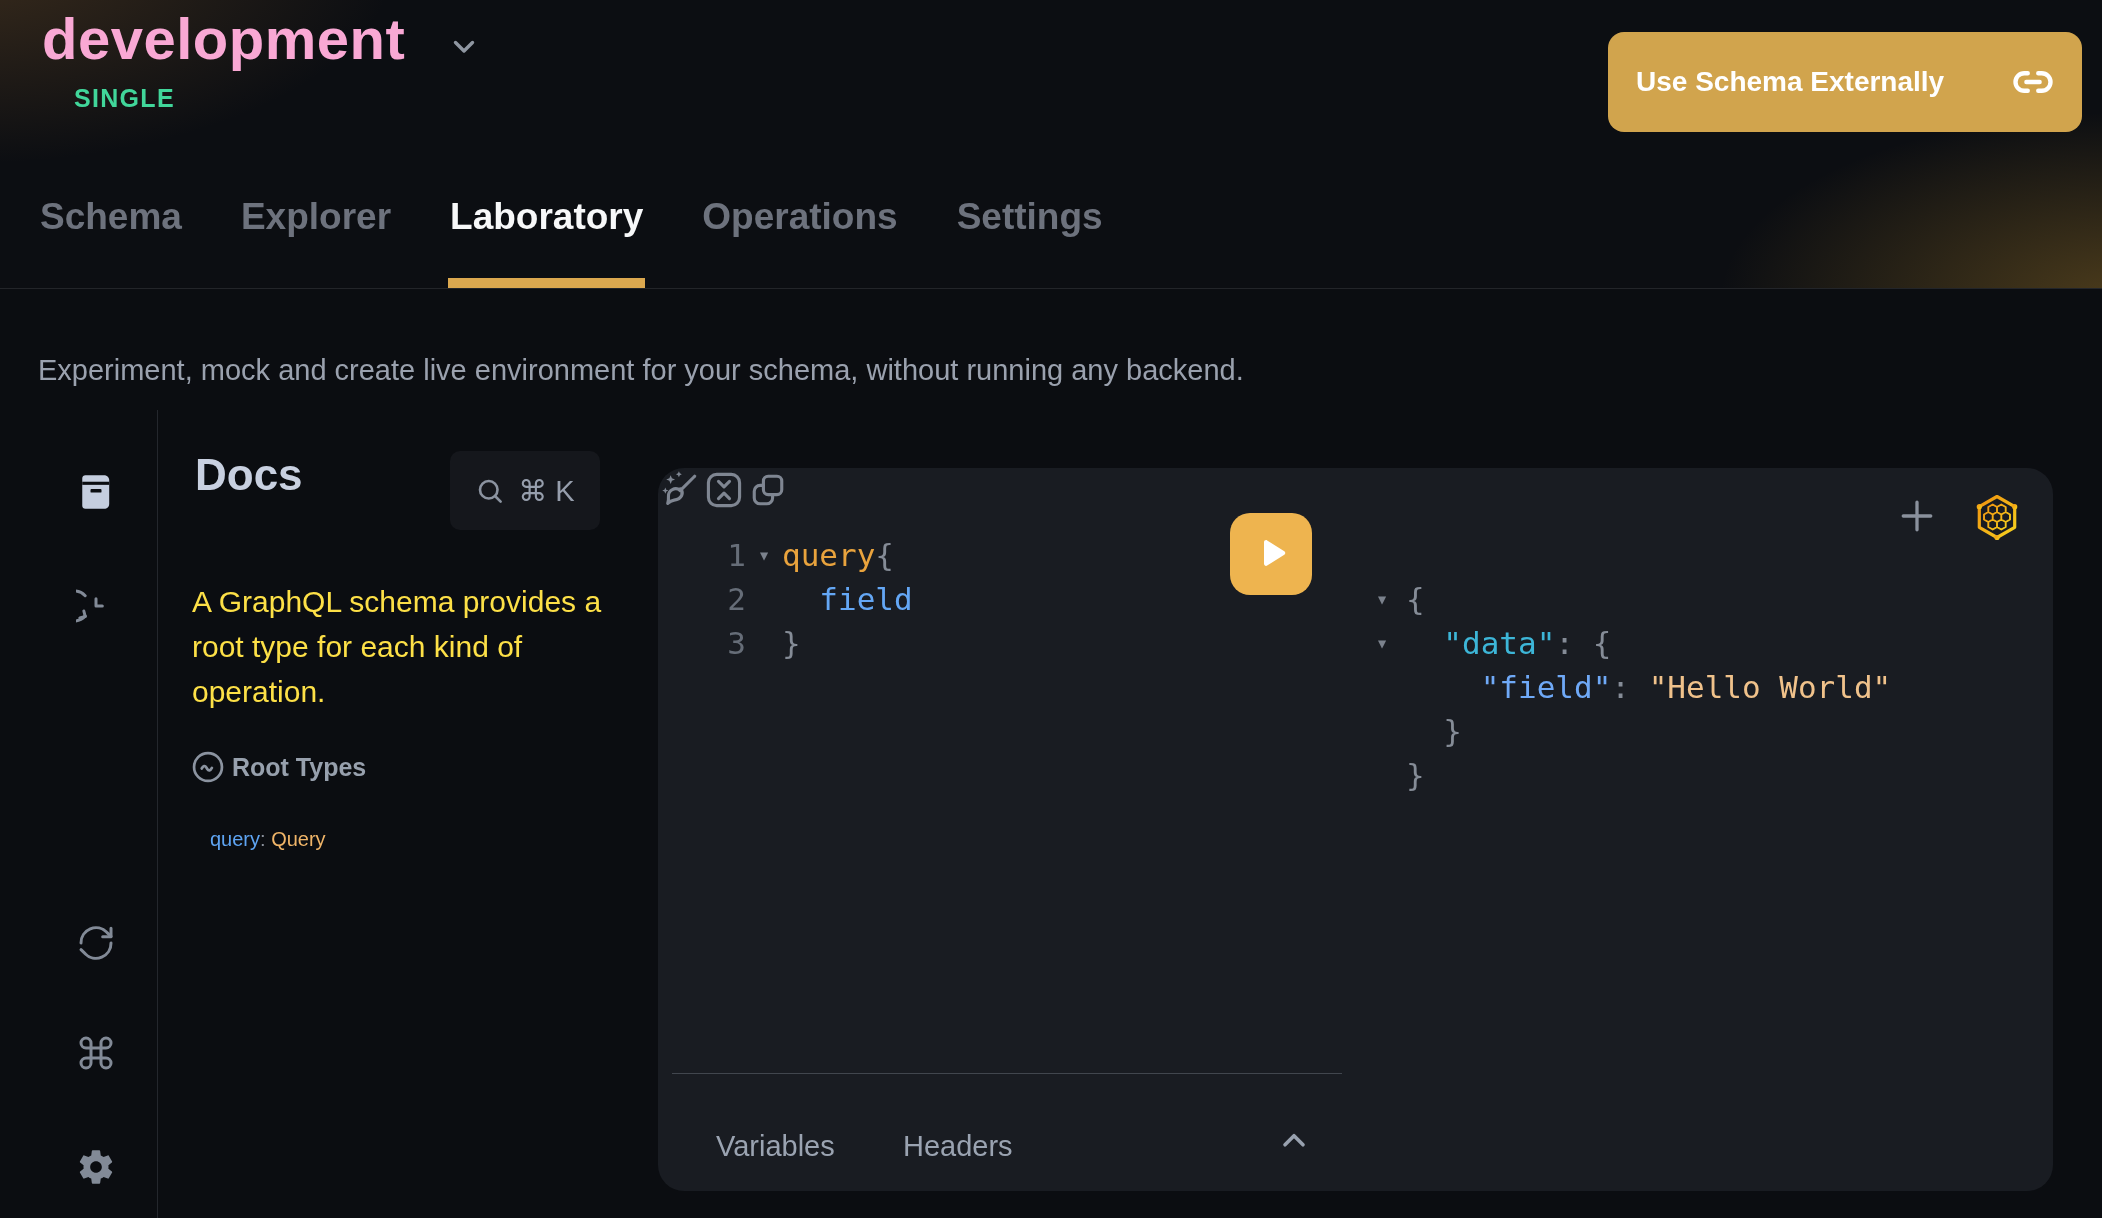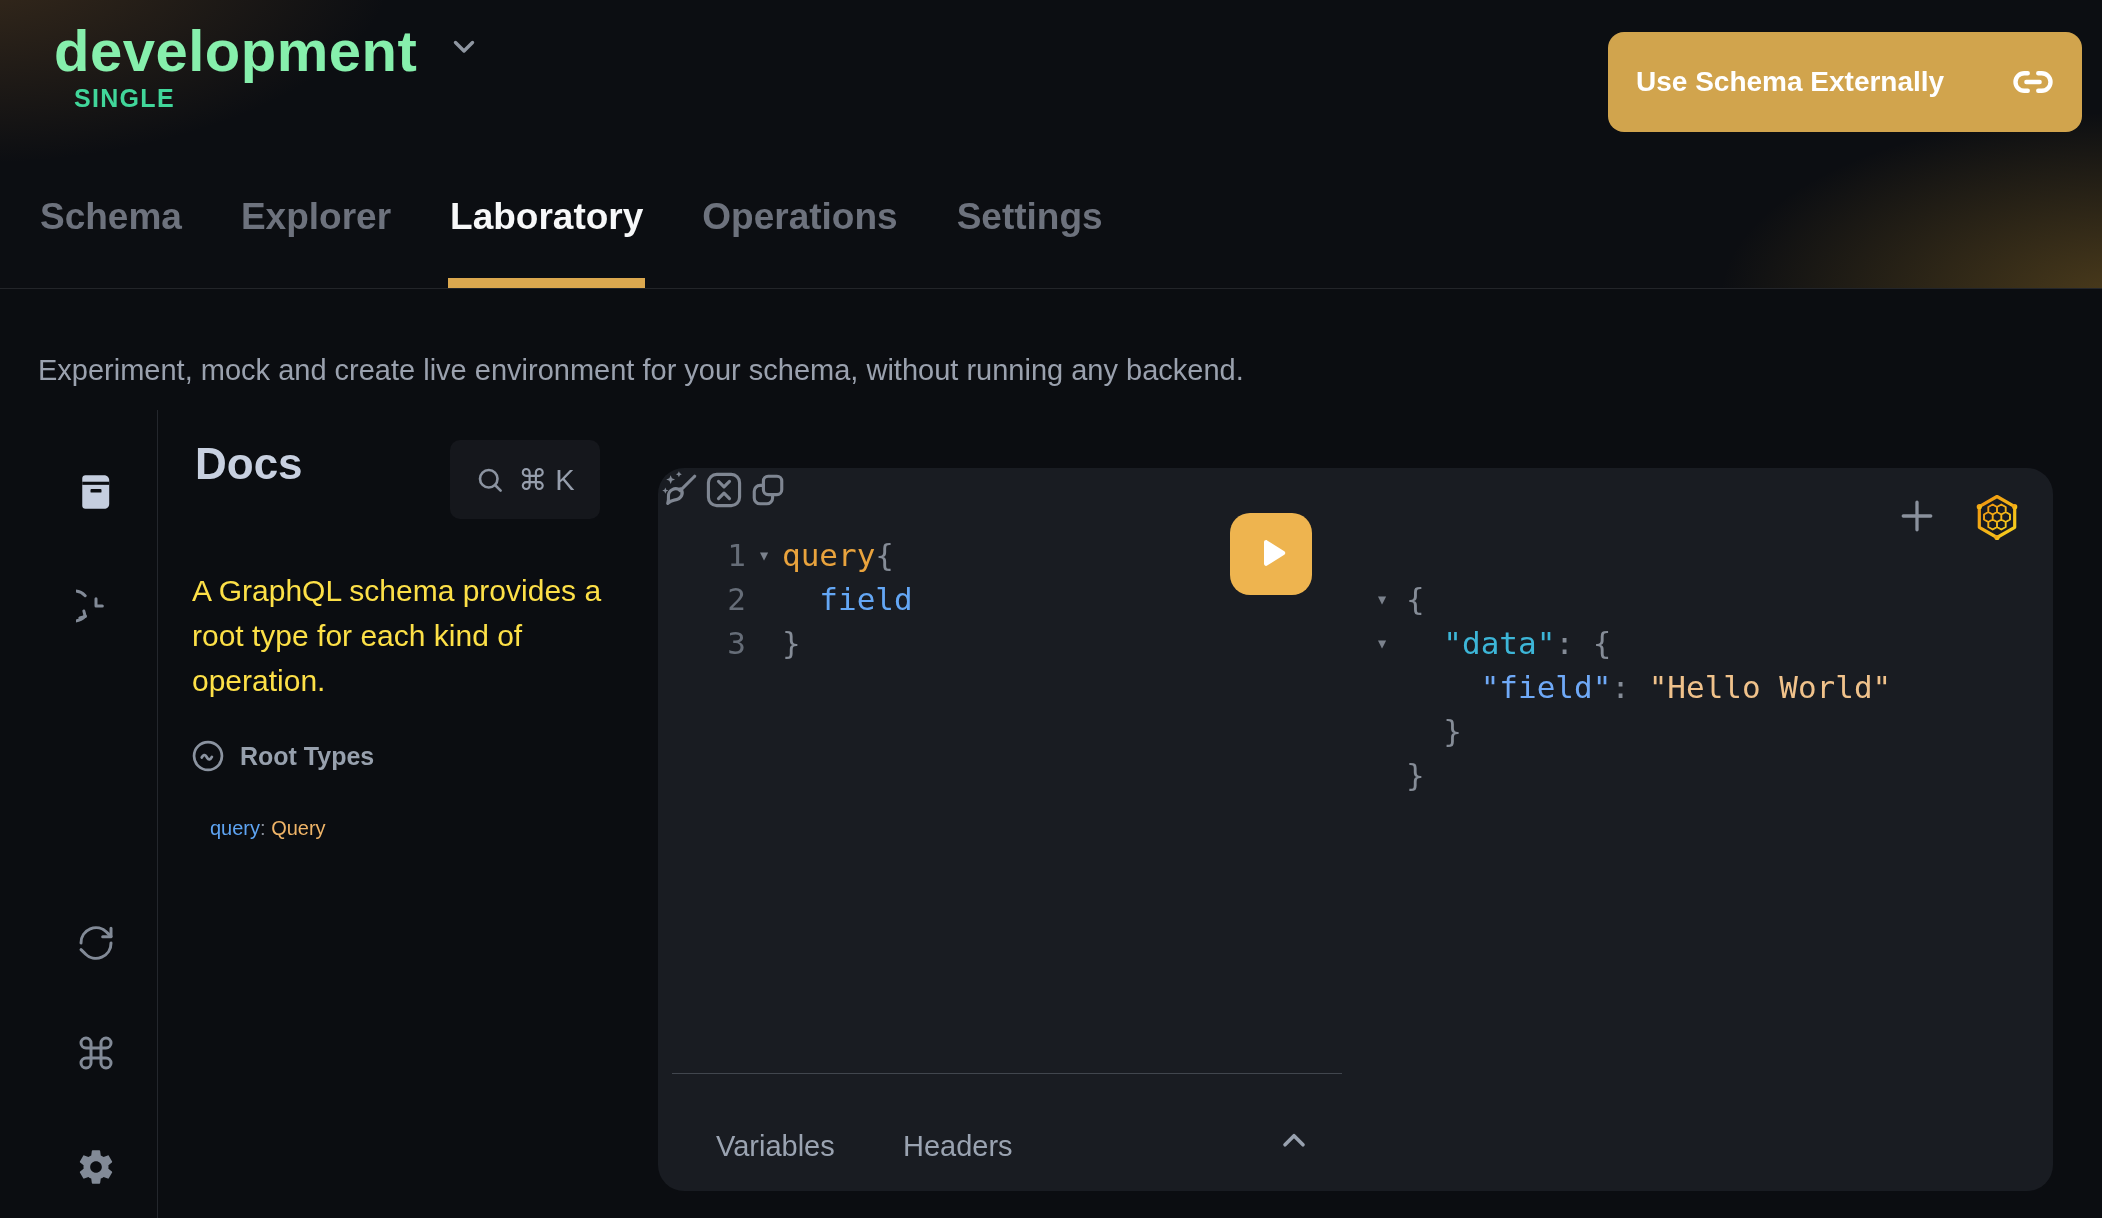--- a/index.html
+++ b/index.html
@@ -7,21 +7,21 @@
         font-family:"Liberation Sans",sans-serif;color:#fff;}
 
   
   .app-header{position:absolute;left:0;top:0;width:2102px;height:288px;background:#0c0e12;
               border-bottom:1px solid #232529;}
   .app-header::before{content:"";position:absolute;inset:0;z-index:0;
       background:radial-gradient(640px 300px at -40px -40px, rgba(126,88,44,.40), transparent 68%);}
   .app-header::after{content:"";position:absolute;inset:0;z-index:0;
       background:radial-gradient(560px 260px at 101% 104%, rgba(188,140,44,.36), transparent 72%);}
   .app-header > *{position:absolute;z-index:1;}
-  .page-title{left:38px;top:0;margin:16px;font-size:58px;line-height:70px;font-weight:700;color:#86efac;letter-spacing:.5px;}
+  .page-title{left:38px;top:0;margin:4px;font-size:58px;line-height:70px;font-weight:700;color:#f9a8d4;letter-spacing:.5px;}
   .title-chev{left:447px;top:29px;width:34px;height:34px;color:#8f96a1;cursor:pointer;}
   .mode-badge{left:38px;top:84px;font-size:25px;font-weight:700;color:#41d69a;letter-spacing:1.3px;margin-left:36px;}
   .use-btn{right:20px;top:32px;width:474px;height:100px;background:#d1a44d;border:none;border-radius:16px;
            display:flex;align-items:center;justify-content:space-between;padding:0 28px;box-sizing:border-box;cursor:pointer;}
   .use-btn .lbl{font-size:28px;font-weight:700;color:#fff;font-family:"Liberation Sans",sans-serif;}
   .use-btn .ic{width:42px;height:42px;color:#fff;}
   .tabs{left:38px;bottom:0;display:flex;gap:55px;}
   .tab{position:relative;font-size:37px;font-weight:700;color:#6d727d;padding:0 2px 50px 2px;cursor:pointer;}
   .tab.active{color:#f7f8f9;}
   .tab-underline{display:none;}
@@ -31,29 +31,29 @@
 
   
   .rail{position:absolute;left:0;top:410px;width:157px;height:808px;border-right:1px solid #24272d;}
   .rail-btn{position:absolute;left:74px;width:44px;height:44px;background:none;border:none;padding:0;
             display:flex;align-items:center;justify-content:center;color:#828a97;cursor:pointer;}
   .rail-btn.active{color:#c5cedf;}
   .rail-btn svg{width:40px;height:40px;}
   .rail-btn.active svg{width:44px;height:44px;}
 
   
-  .docs{position:absolute;left:157px;top:386px;width:503px;height:808px;}
+  .docs{position:absolute;left:157px;top:397px;width:503px;height:808px;}
   .docs > *{position:absolute;}
   .docs-title{left:38px;top:52px;margin:0;font-size:44px;font-weight:700;color:#c8d0e0;line-height:52px;}
   .search-btn{left:293px;top:54px;width:150px;height:79px;background:#15171c;border:none;border-radius:10px;
               display:flex;align-items:center;justify-content:center;gap:13px;cursor:pointer;}
   .search-btn .ic{width:30px;height:30px;color:#8b93a0;}
   .search-btn .kbd{font-size:29px;color:#969eac;font-family:"Liberation Sans",sans-serif;}
   .docs-desc{left:35px;top:182px;width:420px;margin:0;font-size:30px;line-height:45px;color:#fde047;}
-  .rt-head{left:33px;top:352px;display:flex;align-items:center;gap:14px;}
+  .rt-head{left:33px;top:352px;display:flex;align-items:center;gap:6px;}
   .rt-head .ic{width:36px;height:36px;color:#8b93a0;}
   .rt-head .lbl{font-size:25px;font-weight:700;color:#97a0ad;}
   .rt-list{left:53px;top:422px;}
   .rt-row{font-size:20px;line-height:40px;white-space:pre;}
   .rt-field{color:#5ea4f3;cursor:pointer;}
   .rt-sep{color:#8b919c;}
   .rt-type{color:#efb468;cursor:pointer;}
 
   
   .panel{position:absolute;left:658px;top:468px;width:1395px;height:723px;background:#191c22;border-radius:26px;}

